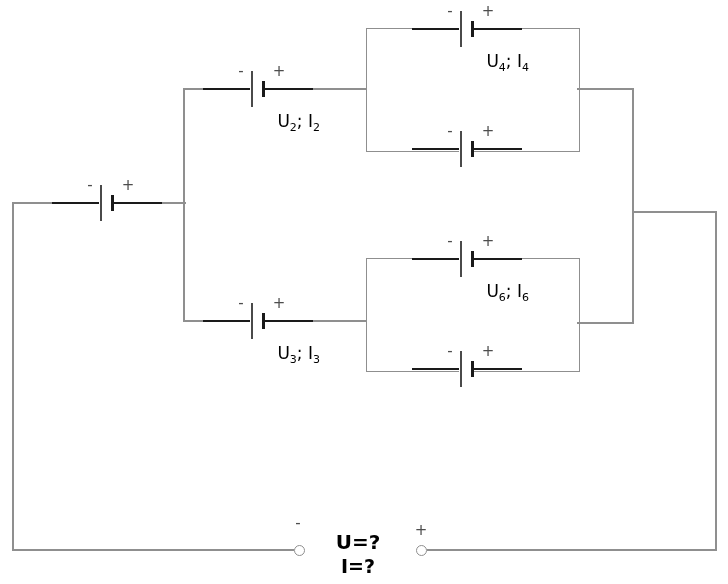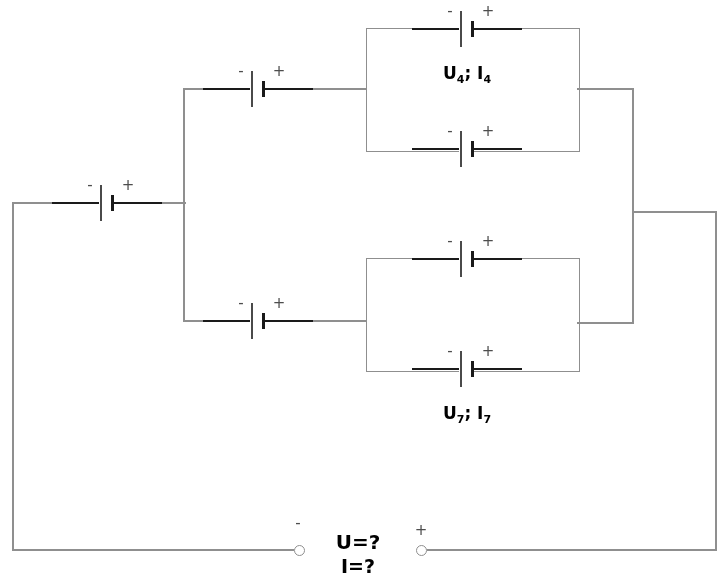--- a/index.html
+++ b/index.html
@@ -45,22 +45,22 @@
     background: var(--component);
   }
   .battery .sign {
     position: absolute; top: 1px; width: 22px; text-align: center;
     font-size: 15px; line-height: 19px; color: var(--sign);
   }
   .battery .sign-minus { left: 34px; }
   .battery .sign-plus  { left: 72px; }
   .battery .blabel {
     position: absolute; left: 0; top: 50px; width: 124px;
-    text-align: center; font-weight: 700; font-size: 17px;
-    color: var(--label); white-space: nowrap; margin-top: 12px;
+    text-align: right; font-weight: 400; font-size: 17px;
+    color: var(--label); white-space: nowrap;
   }
   .battery .blabel sub { font-size: 11px; }
   .terminal {
     position: absolute; width: 11px; height: 11px; box-sizing: border-box;
     border: 1.5px solid var(--wire); border-radius: 50%;
     background: var(--background);
   }
   .tsign {
     position: absolute; width: 18px; text-align: center;
     font-size: 15px; line-height: 18px; color: var(--sign);
@@ -104,30 +104,32 @@
   </div>
 
   <div class="battery" style="left:196px; top:61px;">
     <span class="sign sign-minus">-</span>
     <span class="sign sign-plus">+</span>
     <span class="lead lead-left"></span>
     <span class="gap-mask"></span>
     <span class="plate-long"></span>
     <span class="plate-short"></span>
     <span class="lead lead-right"></span>
+    <div class="blabel"><span>U</span><sub>2</sub><span>; I</span><sub>2</sub></div>
   </div>
 
   <div class="battery" style="left:196px; top:293px;">
     <span class="sign sign-minus">-</span>
     <span class="sign sign-plus">+</span>
     <span class="lead lead-left"></span>
     <span class="gap-mask"></span>
     <span class="plate-long"></span>
     <span class="plate-short"></span>
     <span class="lead lead-right"></span>
+    <div class="blabel"><span>U</span><sub>3</sub><span>; I</span><sub>3</sub></div>
   </div>
 
   <div class="battery" style="left:405px; top:1px;">
     <span class="sign sign-minus">-</span>
     <span class="sign sign-plus">+</span>
     <span class="lead lead-left"></span>
     <span class="gap-mask"></span>
     <span class="plate-long"></span>
     <span class="plate-short"></span>
     <span class="lead lead-right"></span>
@@ -145,31 +147,31 @@
   </div>
 
   <div class="battery" style="left:405px; top:231px;">
     <span class="sign sign-minus">-</span>
     <span class="sign sign-plus">+</span>
     <span class="lead lead-left"></span>
     <span class="gap-mask"></span>
     <span class="plate-long"></span>
     <span class="plate-short"></span>
     <span class="lead lead-right"></span>
+    <div class="blabel"><span>U</span><sub>6</sub><span>; I</span><sub>6</sub></div>
   </div>
 
   <div class="battery" style="left:405px; top:341px;">
     <span class="sign sign-minus">-</span>
     <span class="sign sign-plus">+</span>
     <span class="lead lead-left"></span>
     <span class="gap-mask"></span>
     <span class="plate-long"></span>
     <span class="plate-short"></span>
     <span class="lead lead-right"></span>
-    <div class="blabel"><span>U</span><sub>7</sub><span>; I</span><sub>7</sub></div>
   </div>
 
   <span class="tsign" style="left:289px; top:514px;">-</span>
   <span class="tsign" style="left:412px; top:521px;">+</span>
   <div class="terminal" style="left:294px; top:545px;"></div>
   <div class="terminal" style="left:416px; top:545px;"></div>
   <div class="qlabel" id="q-voltage">U=?</div>
   <div class="qlabel" id="q-current">I=?</div>
 
 </div>

